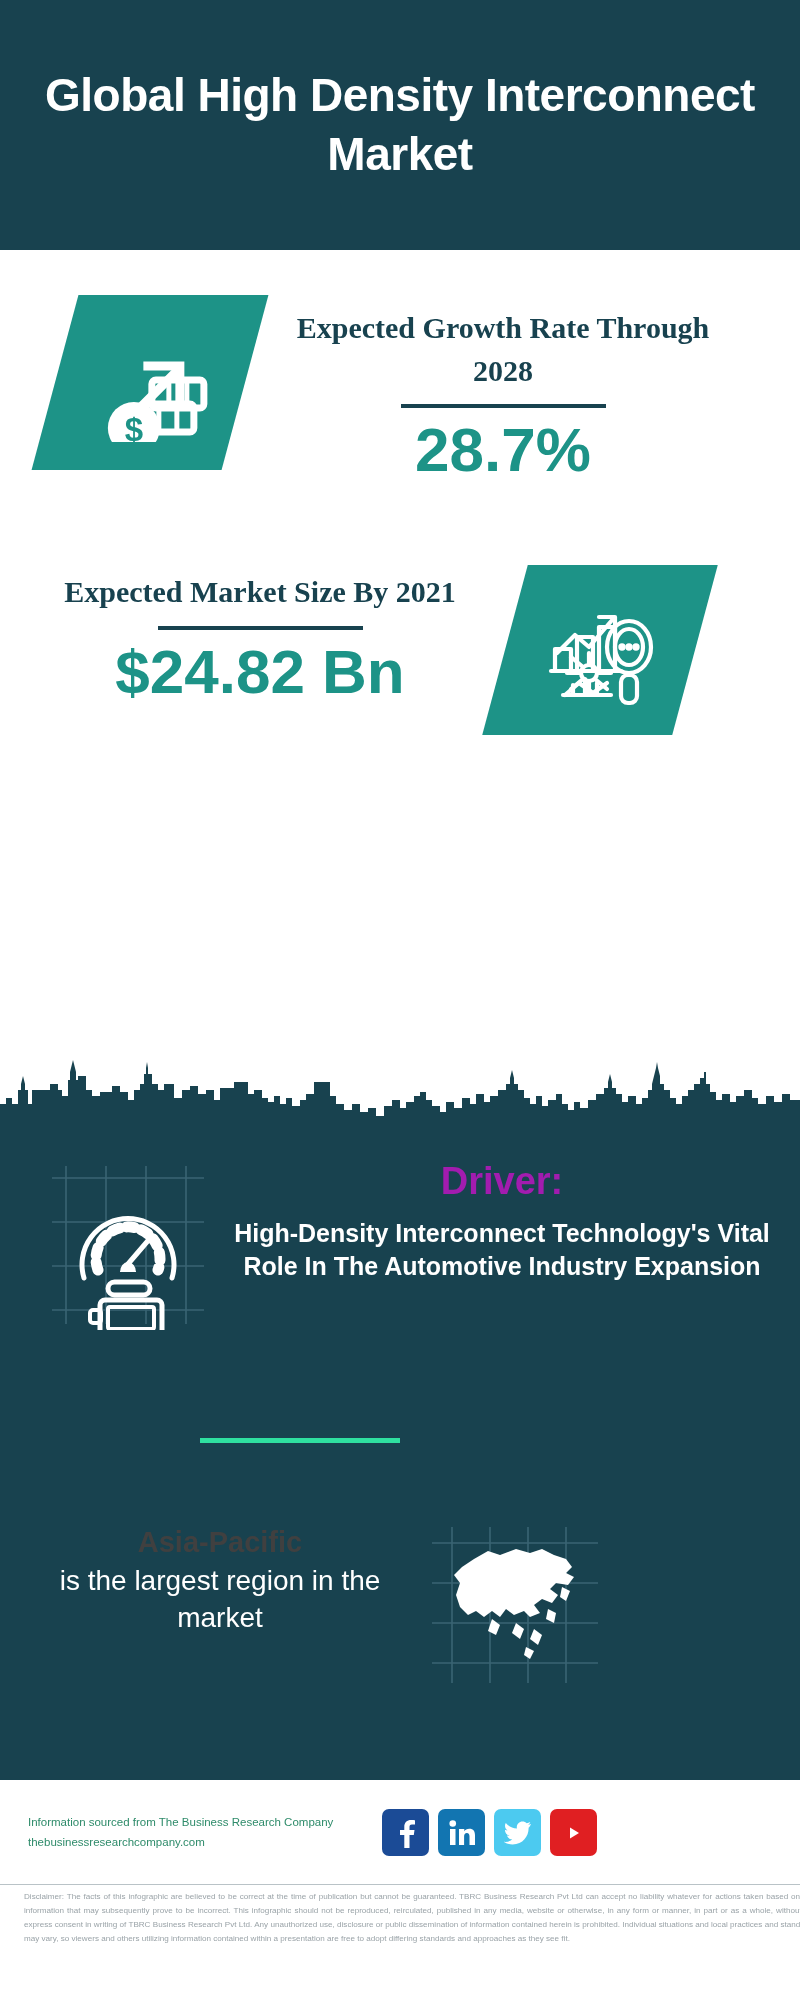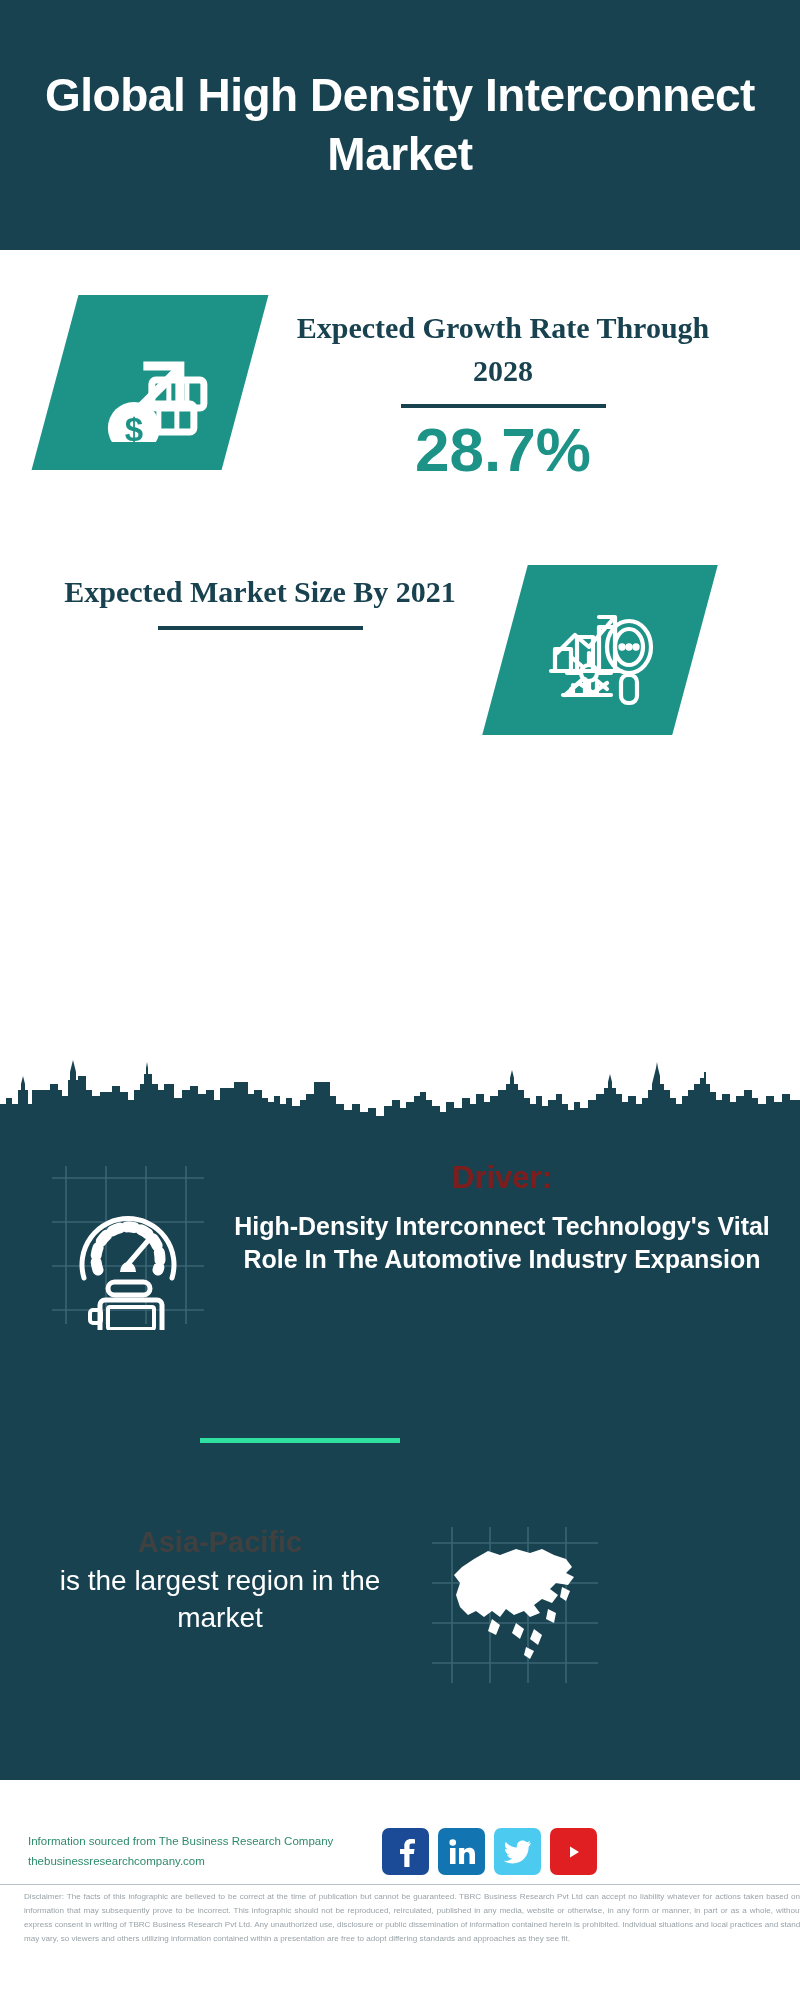--- a/index.html
+++ b/index.html
@@ -115,22 +115,22 @@
   }
   .gauge-wrap {
     margin-left:48px; width:160px; height:170px; flex:none;
     position:relative;
   }
   .driver-text {
     margin-left:14px; width:560px;
     display:flex; flex-direction:column; align-items:center;
   }
   .driver-heading {
-    color:#7f1d1d;
-    font-size:31px;
+    color:#a21caf;
+    font-size:38px;
     font-weight:bold;
     margin-bottom:14px;
   }
   .driver-body {
     color:#ffffff;
     font-size:25px;
     font-weight:bold;
     text-align:center;
     line-height:1.33;
   }
@@ -164,21 +164,21 @@
   }
   .map-wrap {
     margin-left:45px; width:170px; height:160px; flex:none;
     position:relative;
   }
 
   
   .footer {
     position:absolute; left:0; top:1780px; width:748px; height:105px;
     background:#ffffff;
-    display:flex; align-items:center;margin-top:19px;
+    display:flex; align-items:center;
   }
   .source-block { margin-left:28px; width:340px; }
   .source-line {
     color:#2e8b6a;
     font-size:11.5px;
     line-height:1.7;
     white-space:nowrap;
   }
   .socials { display:flex; gap:9px; margin-left:14px; }
   .social {
@@ -237,20 +237,21 @@
       <div class="stat-label">Expected Growth Rate Through 2028</div>
       <div class="rule-dark"></div>
       <div class="stat-value">28.7%</div>
     </div>
   </div>
 
   <div class="stat2">
     <div class="stat2-text">
       <div class="stat-label">Expected Market Size By 2021</div>
       <div class="rule-dark"></div>
+      <div class="stat-value">$24.82 Bn</div>
     </div>
     <div class="icon-para2">
       <svg width="118" height="118" viewBox="0 0 118 118" fill="none" stroke="#ffffff" stroke-width="4.2" stroke-linecap="round" stroke-linejoin="round">
 
         <polyline points="16,62 34,44 48,56 72,28" fill="none"></polyline>
         <polyline points="58,26 74,26 74,42" fill="none"></polyline>
 
         <rect x="14" y="58" width="16" height="22" fill="none"></rect>
         <rect x="36" y="46" width="16" height="34" fill="none"></rect>
         <rect x="58" y="36" width="16" height="44" fill="none"></rect>

